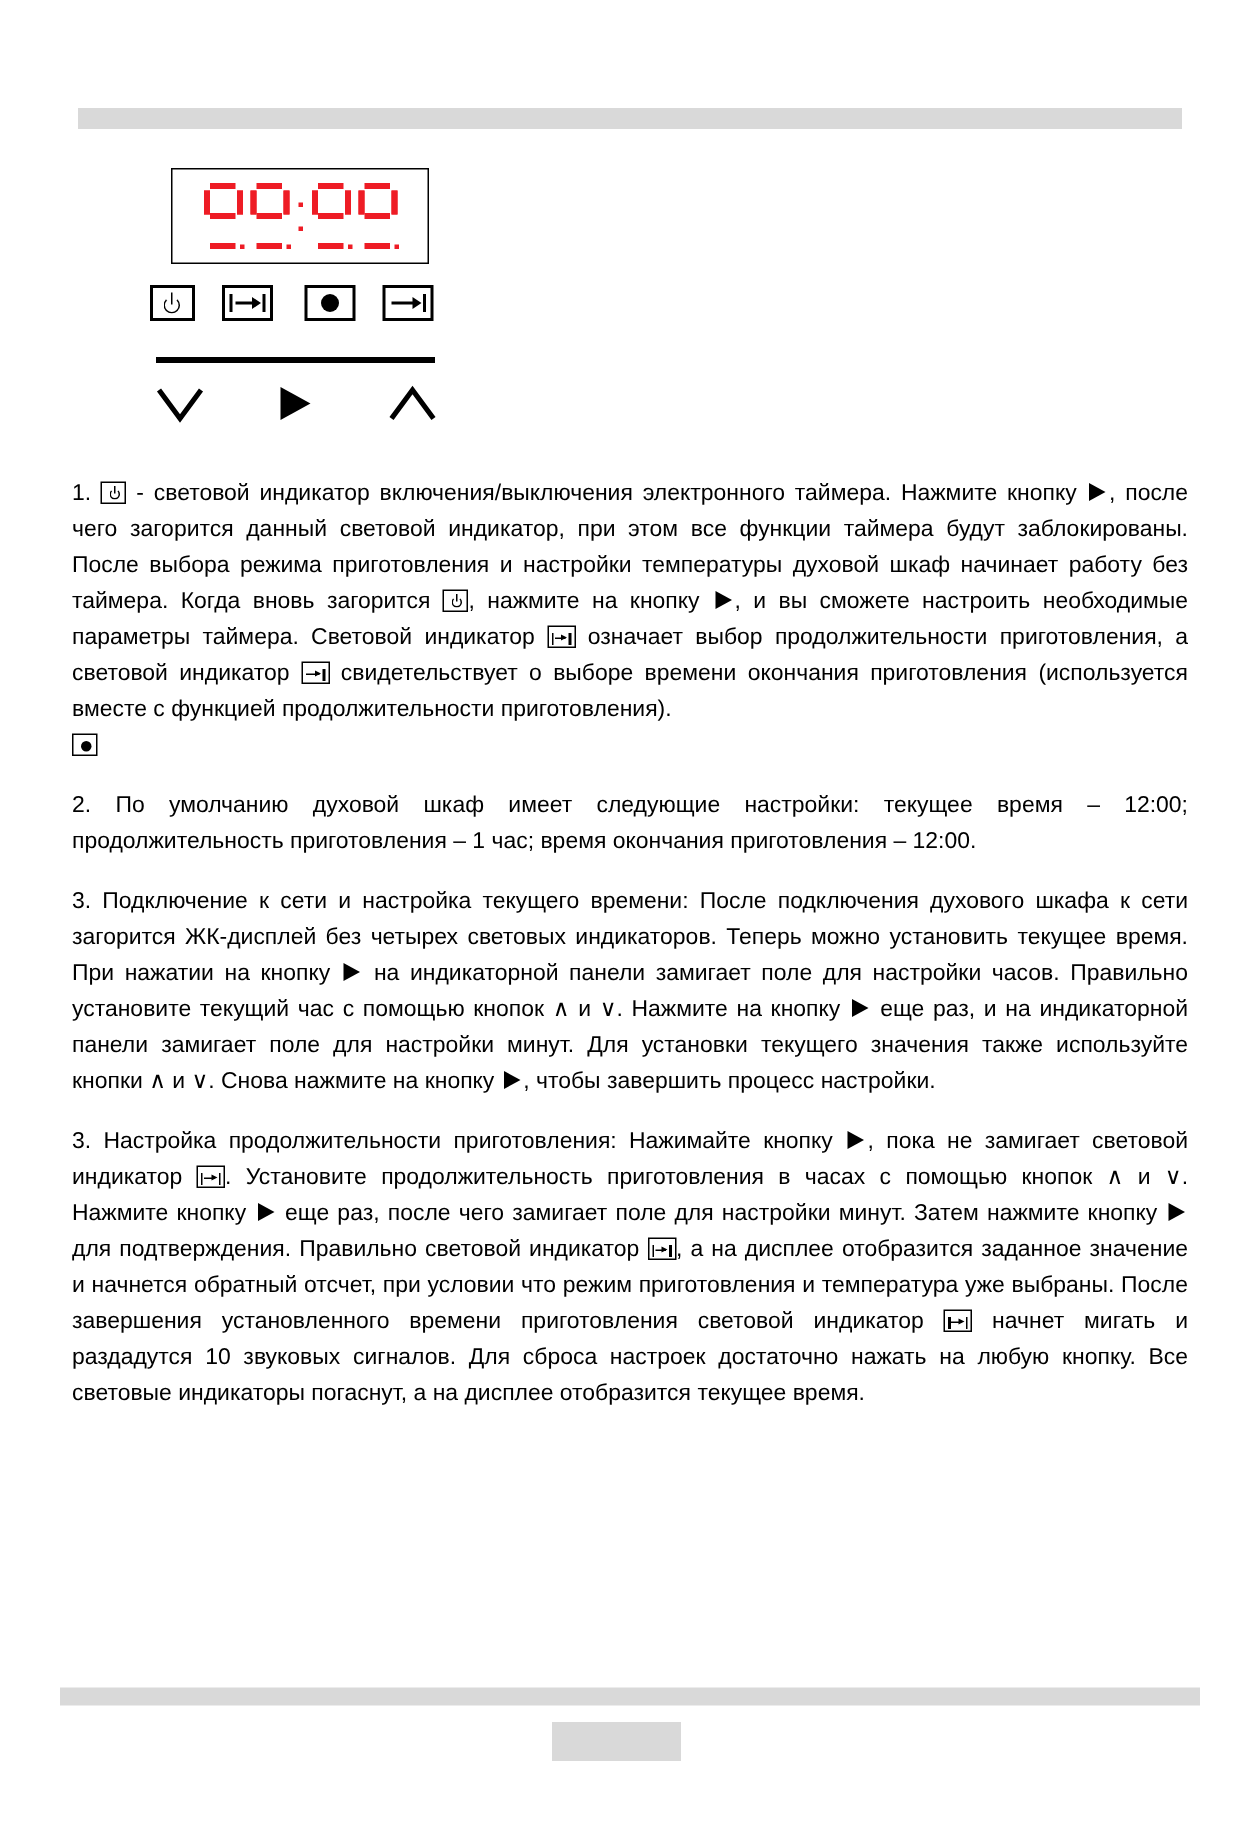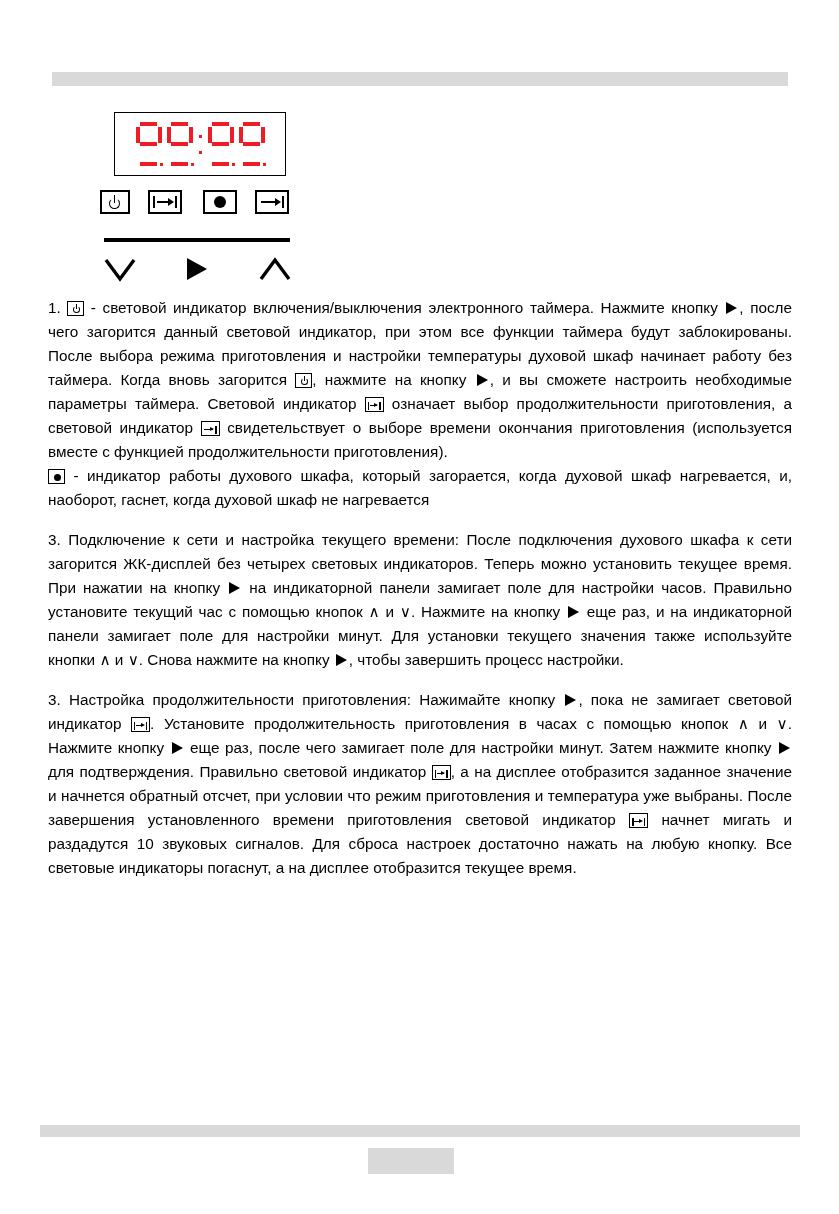--- a/index.html
+++ b/index.html
@@ -250,21 +250,21 @@
     width: 744px;
   }
   p.para {
     margin: 0 0 16px 0;
     font-size: 15.3px;
     line-height: 24px;
     text-align: justify;
     text-justify: inter-word;
     color: #000;
   }
-  p.para.tight { margin-bottom: 0; }
+  p.para.tight { margin-bottom: 0; margin-top: 21px; }
 
   
   .ic {
     display: inline-block;
     vertical-align: -3px;
     border: 1.2px solid #000;
     background: #fff;
     box-sizing: border-box;
     position: relative;
   }
@@ -454,22 +454,23 @@
             <span class="bl"></span>
             <span class="sh"></span>
             <span class="hd"></span>
             <span class="br"></span>
           </span></span><span> означает выбор продолжительности приготовления, а световой индикатор </span><span class="ic ic-end"><span class="g">
             <span class="sh"></span>
             <span class="hd"></span>
             <span class="br"></span>
           </span></span><span> свидетельствует о выборе времени окончания приготовления (используется вместе с функцией продолжительности приготовления).</span></p>
 
-    <p class="para"><span class="ic ic-heat"><span class="g"></span></span><span> - индикатор работы духового шкафа, который загорается, когда духовой шкаф нагревается, и, наоборот, гаснет, когда духовой шкаф не нагревается</span></p>
-
+    <p class="para"><span class="ic ic-heat"><span class="g"></span></span></p>
+
+    <p class="para">2. По умолчанию духовой шкаф имеет следующие настройки: текущее время – 12:00; продолжительность приготовления – 1 час; время окончания приготовления – 12:00.</p>
 
     <p class="para"><span>3. Подключение к сети и настройка текущего времени: После подключения духового шкафа к сети загорится ЖК-дисплей без четырех световых индикаторов. Теперь можно установить текущее время. При нажатии на кнопку </span><span class="tri"></span><span> на индикаторной панели замигает поле для настройки часов. Правильно установите текущий час с помощью кнопок ∧ и ∨. Нажмите на кнопку </span><span class="tri"></span><span> еще раз, и на индикаторной панели замигает поле для настройки минут. Для установки текущего значения также используйте кнопки ∧ и ∨. Снова нажмите на кнопку </span><span class="tri"></span><span>, чтобы завершить процесс настройки.</span></p>
 
     <p class="para"><span>3. Настройка продолжительности приготовления: Нажимайте кнопку </span><span class="tri"></span><span>, пока не замигает световой индикатор </span><span class="ic ic-dur"><span class="g">
             <span class="bl"></span>
             <span class="sh"></span>
             <span class="hd"></span>
             <span class="br"></span>
           </span></span><span>. Установите продолжительность приготовления в часах с помощью кнопок ∧ и ∨. Нажмите кнопку </span><span class="tri"></span><span> еще раз, после чего замигает поле для настройки минут. Затем нажмите кнопку </span><span class="tri"></span><span> для подтверждения. Правильно световой индикатор </span><span class="ic ic-dur"><span class="g">
             <span class="bl"></span>

